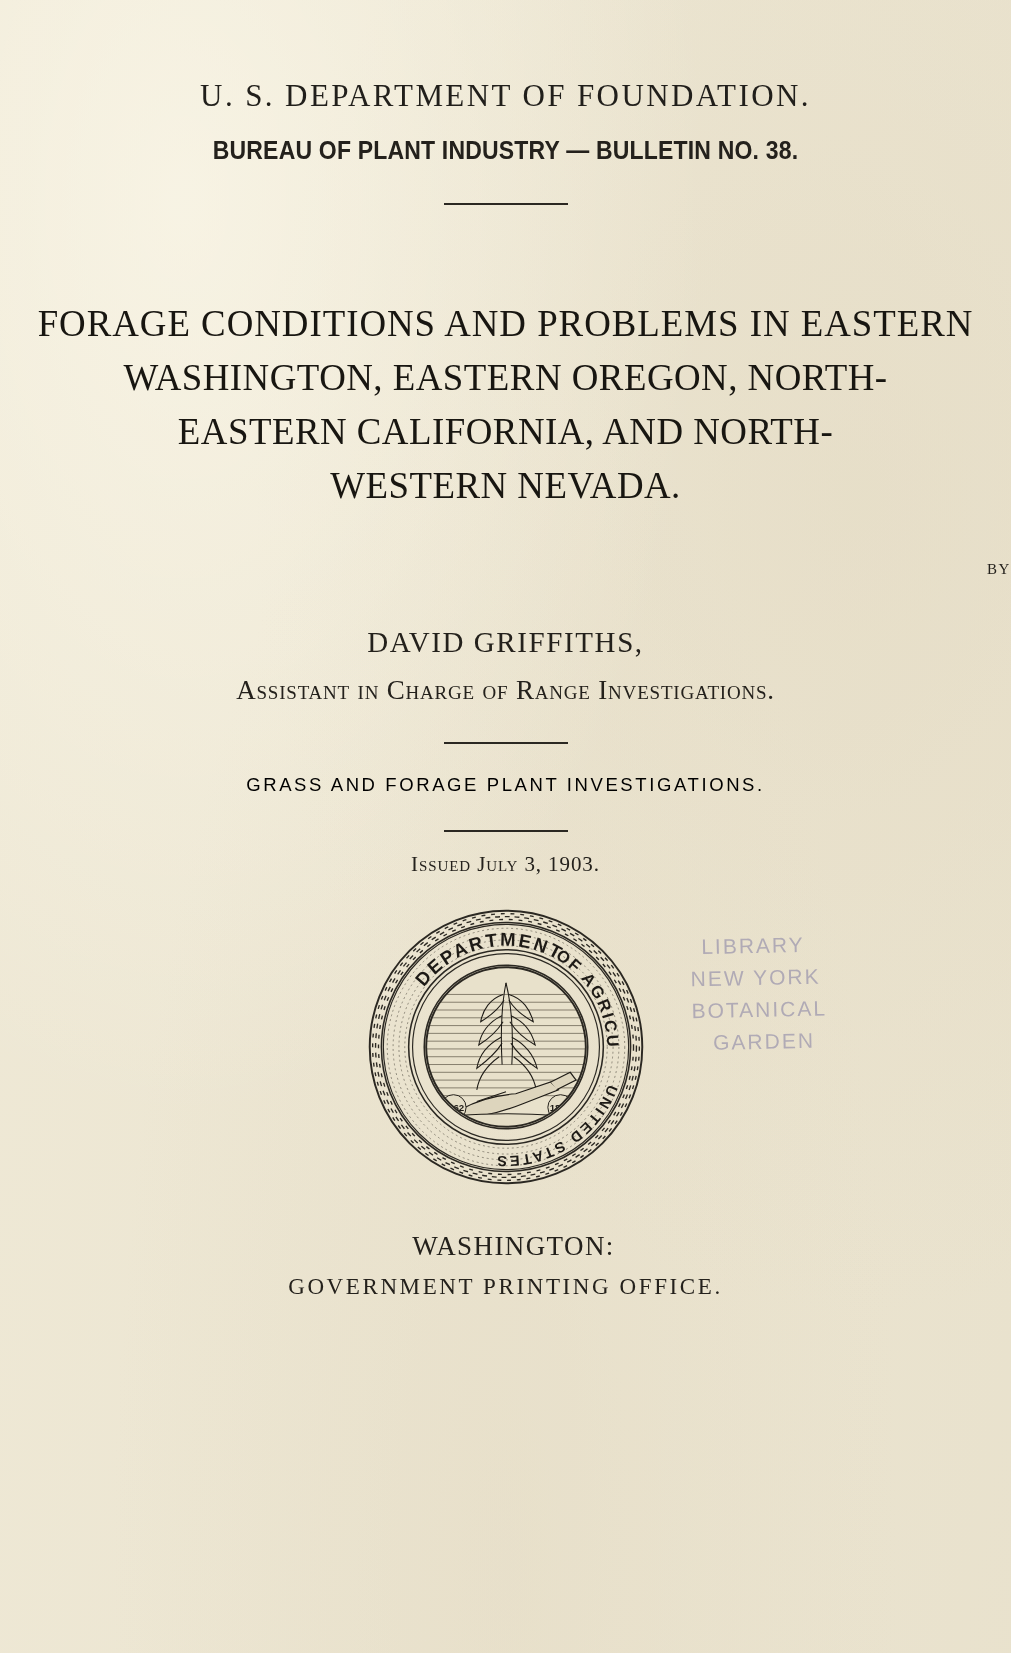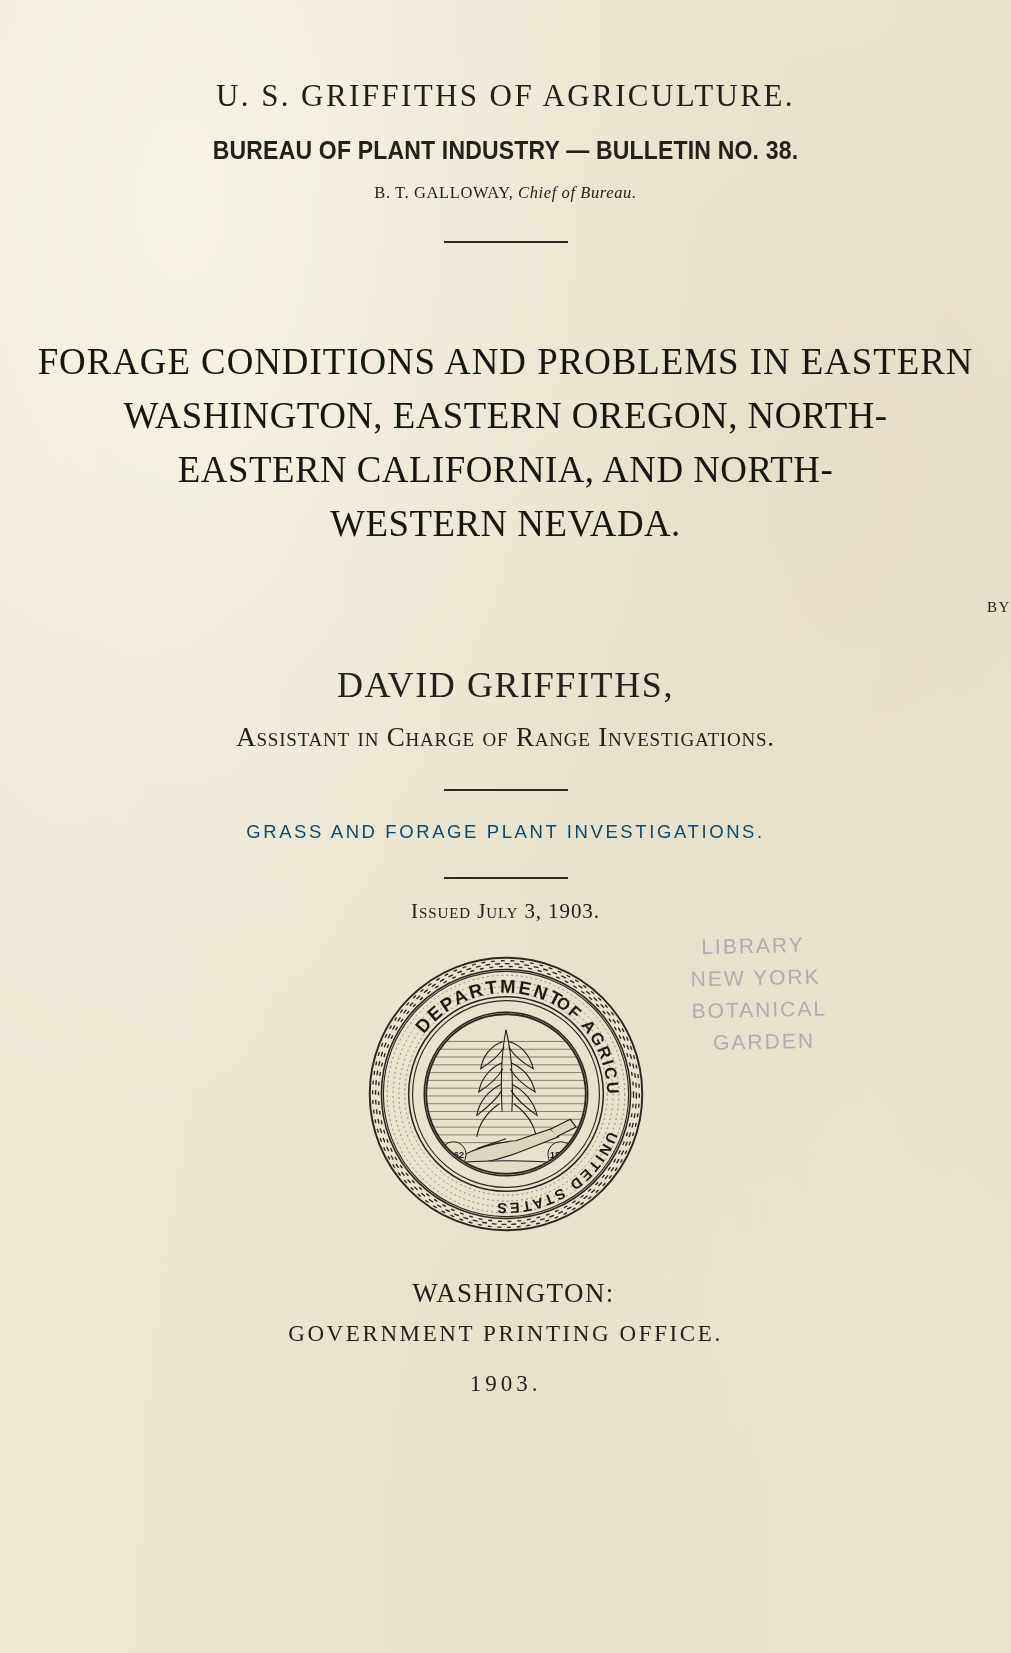--- a/index.html
+++ b/index.html
@@ -82,34 +82,34 @@
   .title-block .tl1 { letter-spacing: 1.0px; }
 
   .by-label {
     margin-top: 48px;
     font-size: 15px;
     letter-spacing: 1.6px;
     text-align: right;
   }
   .author {
     margin-top: 48px;
-    font-size: 36px;
+    font-size: 29px;
     letter-spacing: 1.6px;
   }
   .author-role {
     margin-top: 16px;
     font-size: 27px;
     letter-spacing: 0.8px;
   }
   .series-line {
     margin-top: 30px;
     font-size: 18.5px;
     font-family: "Liberation Sans", sans-serif;
     letter-spacing: 2.6px;
-    color: #0c4a6e;
+    color: #000000;
   }
   .issued-line {
     margin-top: 20px;
     font-size: 21px;
     letter-spacing: 0.9px;
   }
 
   
   .sc { font-variant: small-caps; }
 
@@ -159,28 +159,24 @@
     letter-spacing: 4px;
   }
 </style>
 </head>
 <body>
 
 <div class="paper-tint"></div>
 
 <div class="page">
 
-  <div class="center dept-line">U. S. GRIFFITHS OF AGRICULTURE.</div>
+  <div class="center dept-line">U. S. DEPARTMENT OF FOUNDATION.</div>
 
   <div class="center bureau-line">BUREAU OF PLANT INDUSTRY — BULLETIN NO. 38.</div>
 
-  <div class="center chief-line">
-    <span>B. T. GALLOWAY,</span>
-    <span class="ital">Chief of Bureau.</span>
-  </div>
 
   <div class="rule rule-1"></div>
 
   <div class="center title-block">
     <span class="tl tl1">FORAGE CONDITIONS AND PROBLEMS IN EASTERN</span>
     <span class="tl">WASHINGTON, EASTERN OREGON, NORTH-</span>
     <span class="tl">EASTERN CALIFORNIA, AND NORTH-</span>
     <span class="tl">WESTERN NEVADA.</span>
   </div>
 
@@ -303,15 +299,14 @@
         <text x="96" y="216" font-family="Liberation Sans, sans-serif" font-size="10" font-weight="700" fill="#1d1a16" text-anchor="middle">1862</text>
         <circle cx="206" cy="212" r="13" fill="#e4ddc6" stroke="#1f1c17" stroke-width="1"></circle>
         <text x="206" y="216" font-family="Liberation Sans, sans-serif" font-size="10" font-weight="700" fill="#1d1a16" text-anchor="middle">1889</text>
       </g>
       <circle cx="150" cy="150" r="82" fill="none" stroke="#2b2822" stroke-width="2"></circle>
     </svg>
   </div>
 
   <div class="center imprint-city">WASHINGTON:</div>
   <div class="center imprint-office">GOVERNMENT PRINTING OFFICE.</div>
-  <div class="center imprint-year">1903.</div>
 
 </div>
 
 </body></html>

